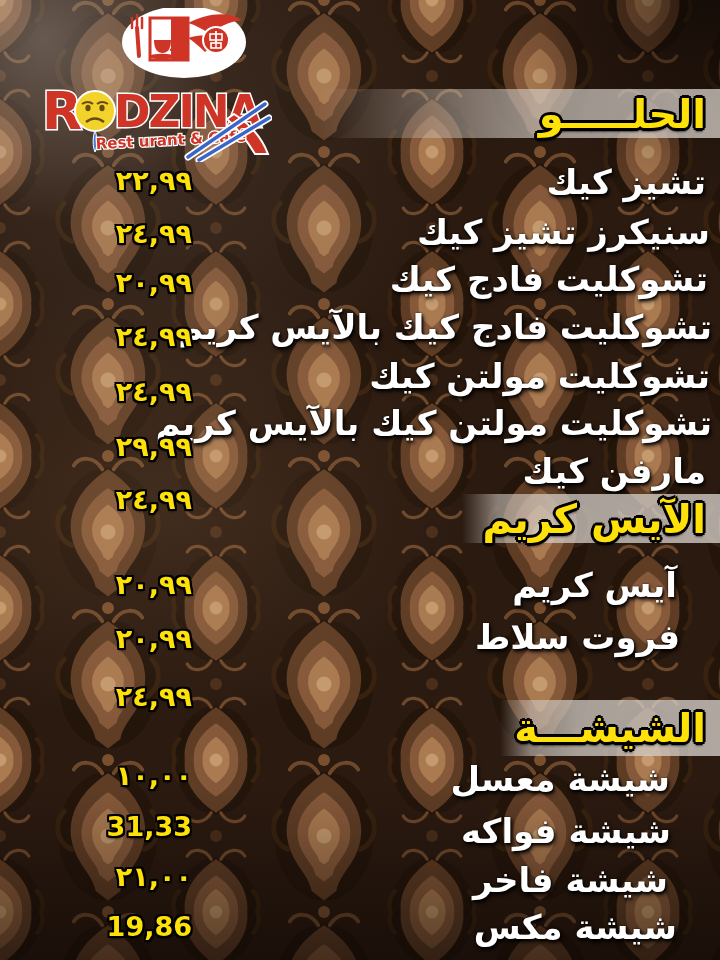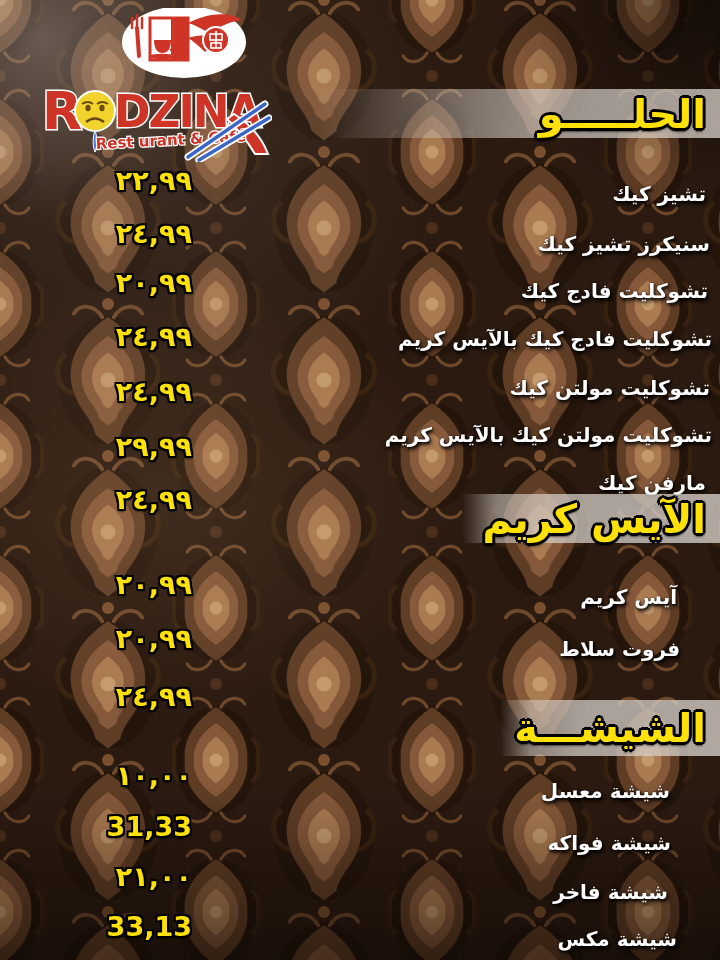--- a/index.html
+++ b/index.html
@@ -32,24 +32,23 @@
     background:linear-gradient(to right, rgba(208,202,195,0) 0%, rgba(208,202,195,.58) 14%, rgba(212,206,199,.74) 35%, rgba(214,208,201,.78) 100%);}
   .hdr{
     direction:rtl;color:#ffe10a;font-size:40px;font-weight:bold;line-height:1;
     text-shadow:
       -3px 0 #000, 3px 0 #000, 0 -3px #000, 0 3px #000,
       -2px -2px #000, 2px 2px #000, -2px 2px #000, 2px -2px #000,
       0 4px 2px rgba(0,0,0,.55);
     letter-spacing:0;
   }
   .item{
-    position:absolute;direction:rtl;color:#ffffff;font-size:20px;font-weight:bold;line-height:1.15;
+    position:absolute;direction:rtl;color:#ffffff;font-size:34px;font-weight:bold;line-height:1.15;
     white-space:nowrap;
     text-shadow:1px 2px 3px rgba(0,0,0,.9), 0 0 2px rgba(0,0,0,.6), 2px 3px 4px rgba(0,0,0,.55);
-    margin-top:20px;
   }
   .price{
     position:absolute;left:66px;width:126px;text-align:right;direction:rtl;
     color:#ffe10a;font-size:27px;font-weight:bold;line-height:1;white-space:nowrap;
     text-shadow:
       -2px 0 #000, 2px 0 #000, 0 -2px #000, 0 2px #000,
       -2px -2px #000, 2px 2px #000, -2px 2px #000, 2px -2px #000,
       0 3px 2px rgba(0,0,0,.5);
   }
   .logo{position:absolute;top:8px;left:38px;width:234px;height:154px;}
@@ -177,16 +176,16 @@
     <div class="band band3">
       <span class="hdr">الشيشـــة</span>
     </div>
     <div class="item" style="top:760px;right:50px">شيشة معسل</div>
     <div class="price" style="top:762px">١٠,٠٠</div>
     <div class="item" style="top:812px;right:49px">شيشة فواكه</div>
     <div class="price" style="top:813px">31,33</div>
     <div class="item" style="top:861px;right:52px">شيشة فاخر</div>
     <div class="price" style="top:863px">٢١,٠٠</div>
     <div class="item" style="top:908px;right:43px">شيشة مكس</div>
-    <div class="price" style="top:913px">33,13</div>
+    <div class="price" style="top:913px">19,86</div>
 
   </div>
 </div>
 
 </body></html>

